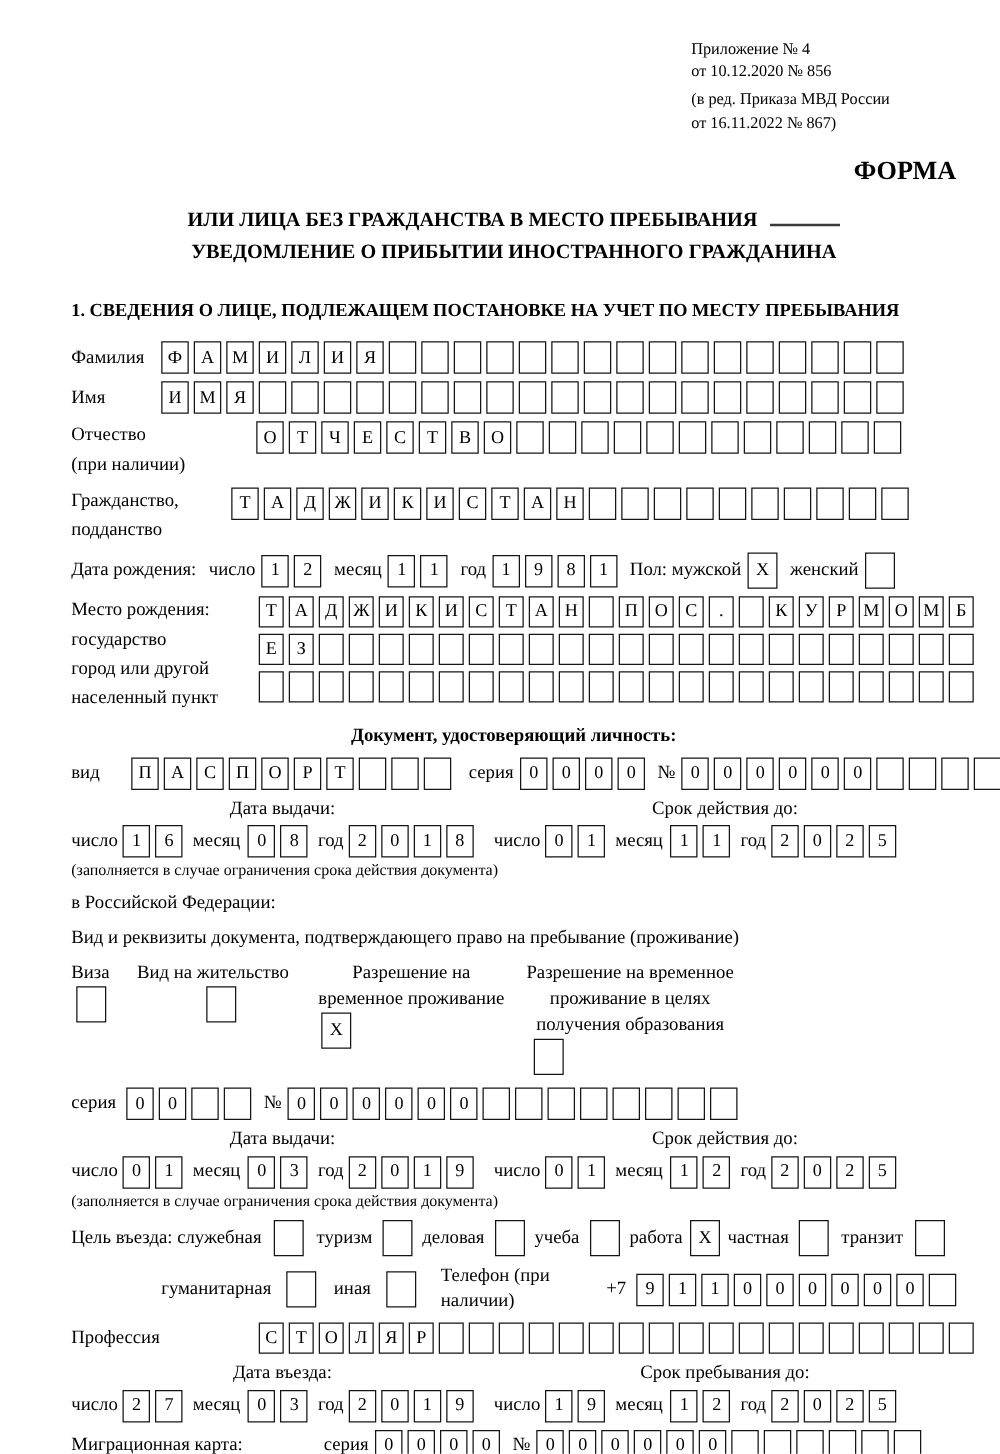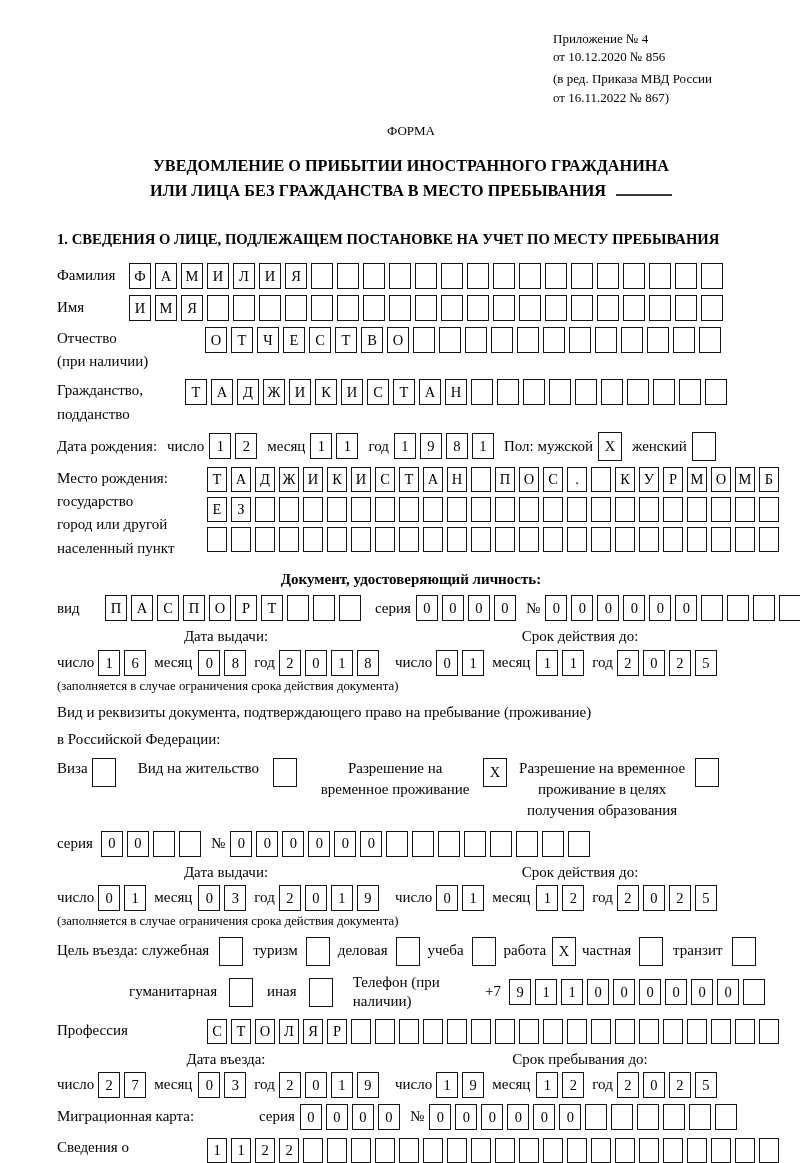--- a/index.html
+++ b/index.html
@@ -9,21 +9,21 @@
     background:#fff; color:#000;
     font-family:"Liberation Serif","DejaVu Serif",serif;
     font-size:15px; line-height:1.3;
   }
   .page { padding:30px 35px 10px 57px; }
 
   
   .hdr { display:flex; justify-content:flex-end; }
   .hdr-inner { width:212px; font-size:13px; line-height:1.4; }
   .hdr-inner .rev { margin-top:4px; }
-  .forma { text-align:center; font-weight:normal; margin-top:16px; font-size:13px; }
+  .forma { text-align:right; font-weight:bold; margin-top:16px; font-size:21px; }
 
   
   .title { text-align:center; font-weight:bold; font-size:16.2px; line-height:1.55; margin-top:14px; }
   .t-underline { display:inline-block; width:56px; border-bottom:2.2px solid #3a3a3a; height:14px; margin-left:10px; }
   .sec-heading { font-weight:bold; font-size:14.7px; margin-top:26px; margin-bottom:14px; }
 
   
   .cells { display:inline-flex; gap:4px; flex:none; }
   .cell {
     width:22px; height:26px; flex:none;
@@ -48,21 +48,21 @@
   .dgrid { display:flex; margin:6px 0 2px 0; }
   .dcol-l { width:338px; }
   .dcol-r { width:370px; }
   .dhead { text-align:center; margin-bottom:3px; }
   .drow { display:flex; align-items:center; }
   .note { font-size:12.8px; text-align:left; margin:2px 0 4px 0; }
 
   .para { margin:8px 0 2px 0; }
 
   .permits { display:flex; align-items:flex-start; margin:8px 0 10px 0; }
-  .pgroup { display:flex; align-items:flex-start; }
+  .pgroup { display:flex; align-items:flex-start;flex-direction:column; }
   .pgroup .txt { line-height:1.4; }
   .txt-c { text-align:center; }
 
   .purpose-row { display:flex; align-items:center; margin:7px 0; }
 </style>
 </head>
 <body>
 
 <div class="page">
 
@@ -70,22 +70,22 @@
     <div class="hdr-inner">
       <div>Приложение № 4</div>
       <div>от 10.12.2020 № 856</div>
       <div class="rev">(в ред. Приказа МВД России</div>
       <div>от 16.11.2022 № 867)</div>
     </div>
   </div>
   <div class="forma">ФОРМА</div>
 
   <div class="title">
+    <div><span>ИЛИ ЛИЦА БЕЗ ГРАЖДАНСТВА В МЕСТО ПРЕБЫВАНИЯ</span><span class="t-underline"></span></div>
     <div>УВЕДОМЛЕНИЕ О ПРИБЫТИИ ИНОСТРАННОГО ГРАЖДАНИНА</div>
-    <div><span>ИЛИ ЛИЦА БЕЗ ГРАЖДАНСТВА В МЕСТО ПРЕБЫВАНИЯ</span><span class="t-underline"></span></div>
   </div>
 
   <div class="sec-heading">1. СВЕДЕНИЯ О ЛИЦЕ, ПОДЛЕЖАЩЕМ ПОСТАНОВКЕ НА УЧЕТ ПО МЕСТУ ПРЕБЫВАНИЯ</div>
 
   <div class="frow">
     <span class="lbl w72">Фамилия</span>
     <span class="cells">
         <span class="cell">Ф</span>
         <span class="cell">А</span>
         <span class="cell">М</span>
@@ -393,29 +393,29 @@
             <span class="cell">2</span>
             <span class="cell">0</span>
             <span class="cell">2</span>
             <span class="cell">5</span>
           </span>
       </div>
     </div>
   </div>
   <div class="note">(заполняется в случае ограничения срока действия документа)</div>
 
+  <div class="para">в Российской Федерации:</div>
   <div class="para">Вид и реквизиты документа, подтверждающего право на пребывание (проживание)</div>
-  <div class="para">в Российской Федерации:</div>
 
   <div class="permits">
     <span class="pgroup">
       <span class="txt">Виза</span>
       <span class="cell cb" style="margin-left:4px;"></span>
     </span>
-    <span class="pgroup" style="margin-left:22px;">
+    <span class="pgroup" style="margin-left:22px;align-items:center;">
       <span class="txt">Вид на жительство</span>
       <span class="cell cb" style="margin-left:14px;"></span>
     </span>
     <span class="pgroup" style="margin-left:18px;">
       <span class="txt txt-c" style="width:160px;">Разрешение на временное проживание</span>
       <span class="cell cb" style="margin-left:8px;">X</span>
     </span>
     <span class="pgroup" style="margin-left:10px;">
       <span class="txt txt-c" style="width:170px;">Разрешение на временное проживание в целях получения образования</span>
       <span class="cell cb" style="margin-left:8px;"></span>

